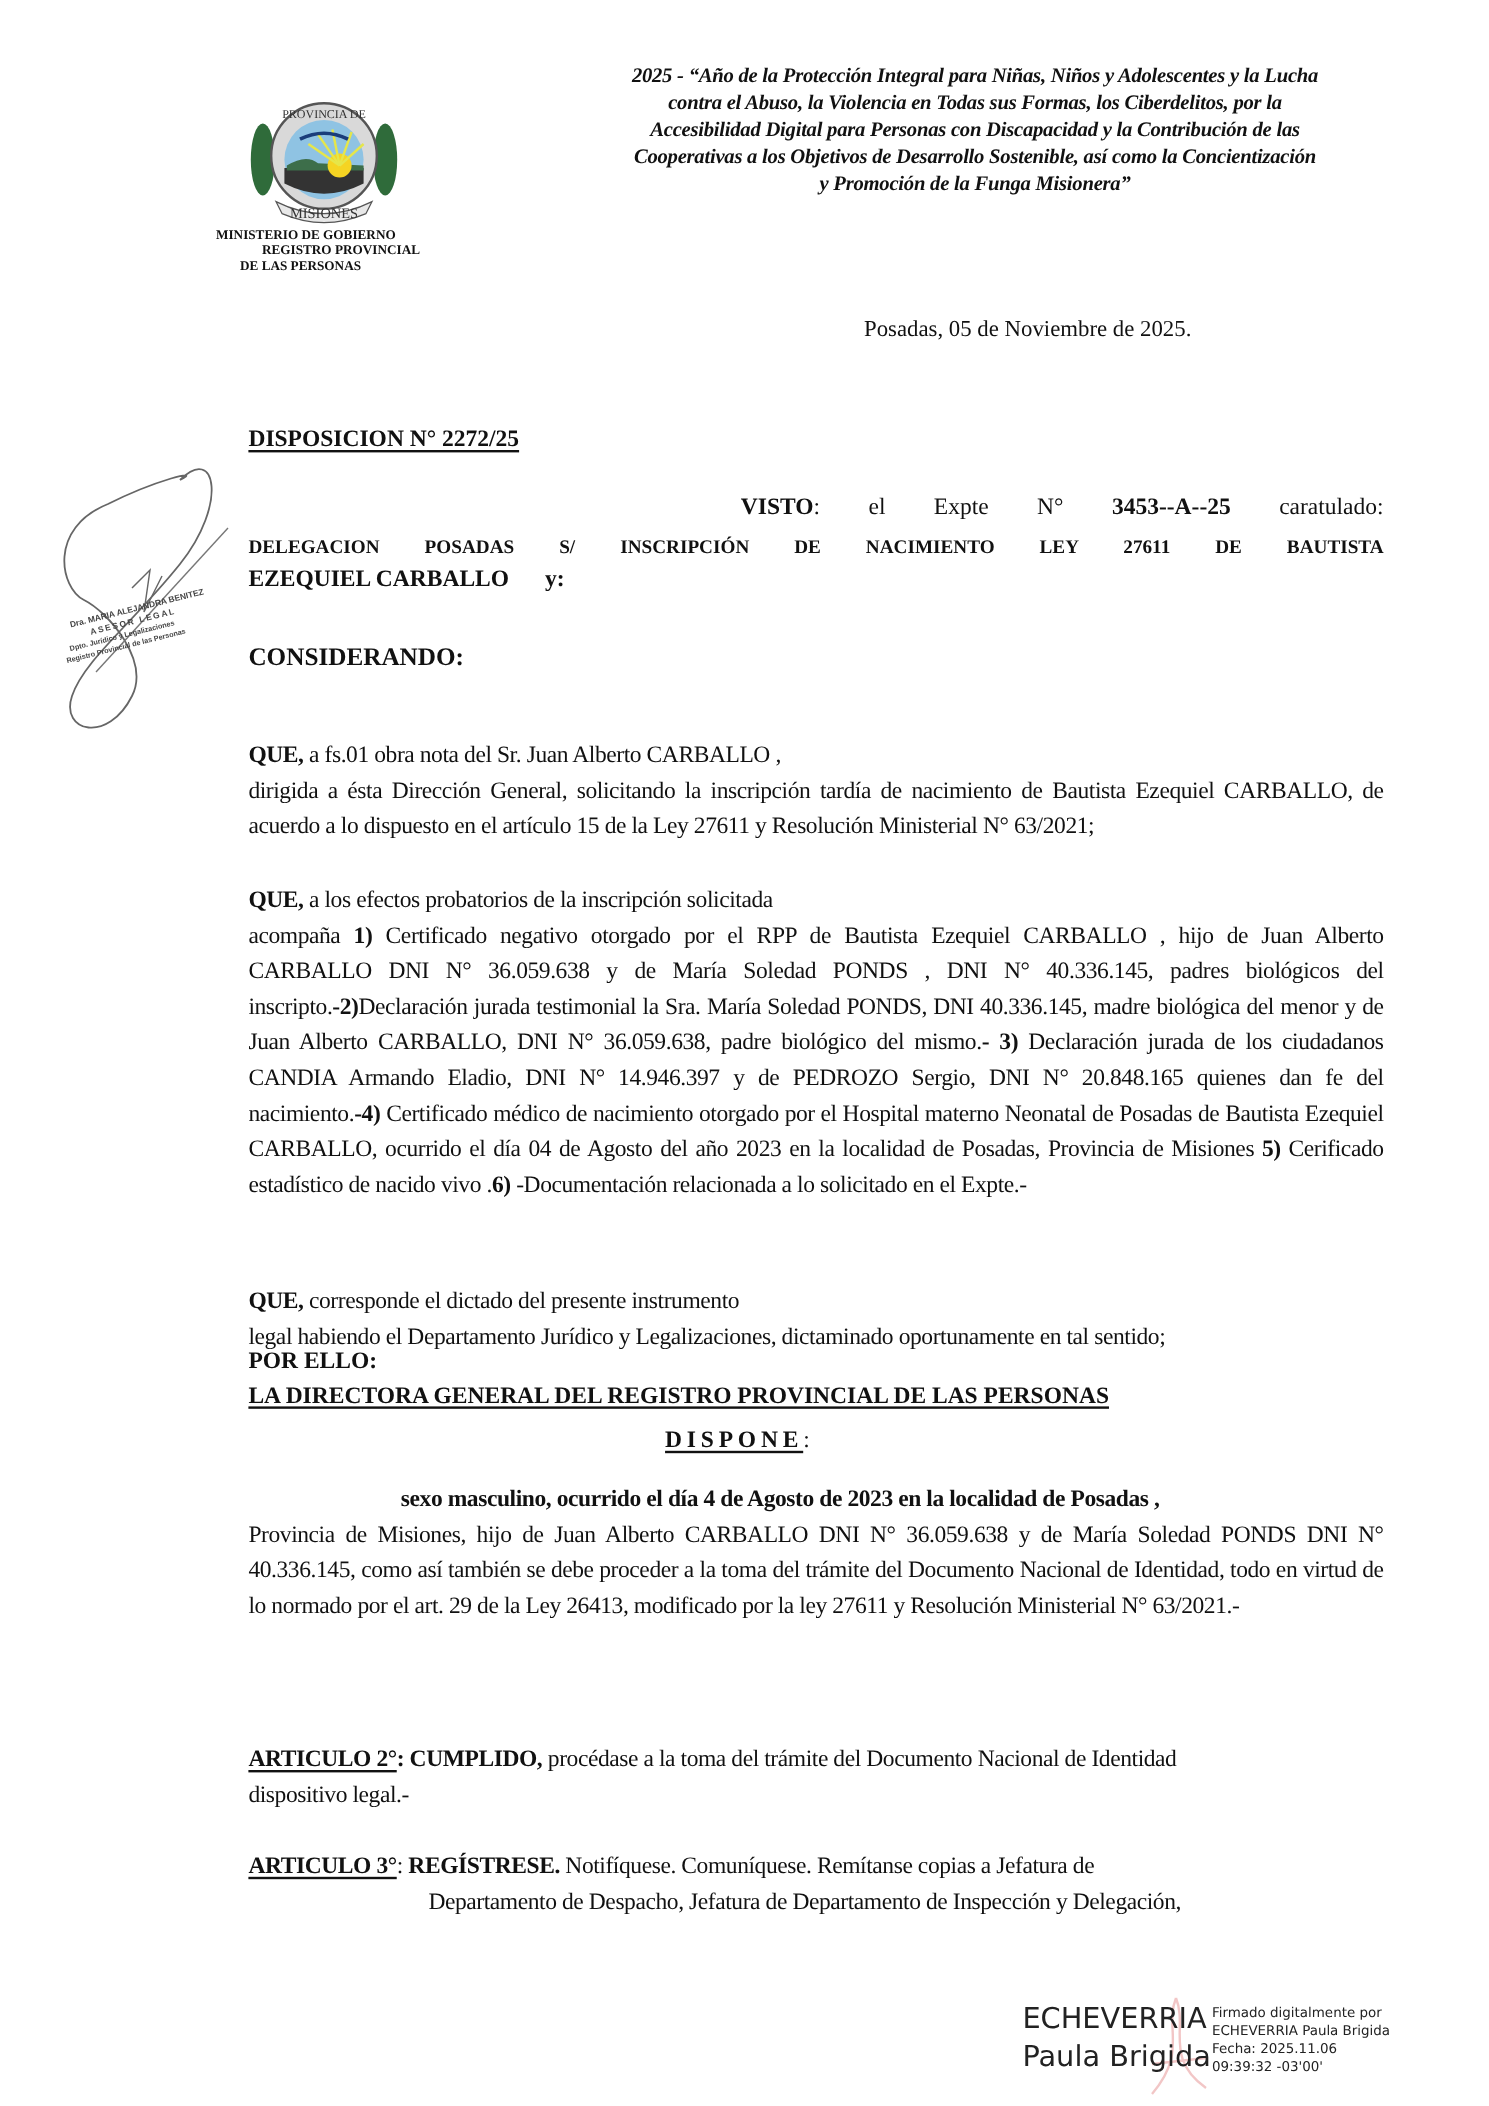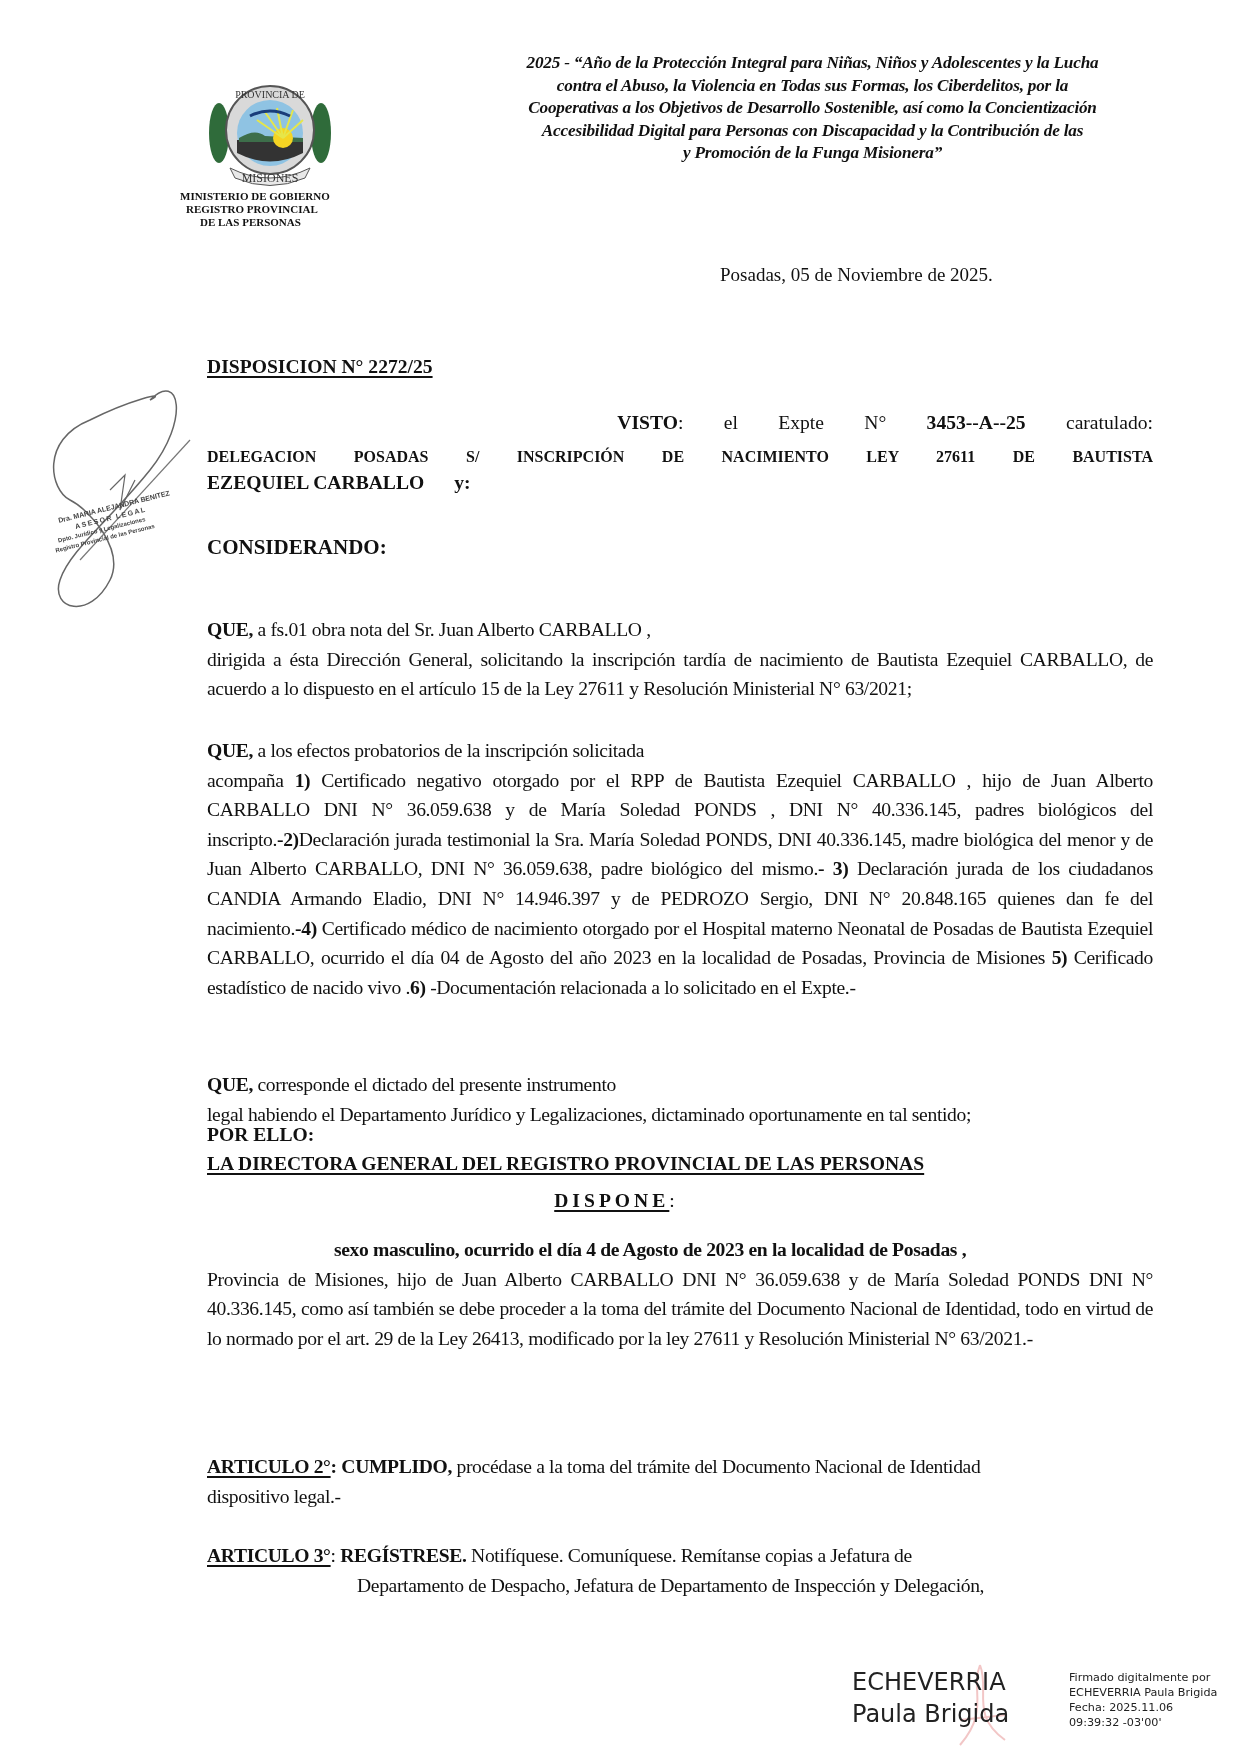--- a/index.html
+++ b/index.html
@@ -2,21 +2,21 @@
 <html><head>
 <meta charset="utf-8">
 <style>
   html, body { margin:0; padding:0; background:#ffffff; }
   body { width:1241px; height:1755px; position:relative; overflow:hidden;
          font-family:"Liberation Serif","DejaVu Serif",serif; color:#111; }
   .abs { position:absolute; }
   
   #logo { left:205px; top:78px; width:130px; height:110px; }
   #ministry { left:180px; top:190px; width:170px; font-size:11px; font-weight:bold; line-height:13px; }
-  #ministry div:nth-child(2){ padding-left:6px; }
+  #ministry div:nth-child(2){ padding-left:6px;text-align:right; }
   #ministry div:nth-child(3){ padding-left:20px; }
   #motto { left:445px; top:52px; width:735px; text-align:center; font-style:italic; font-weight:bold;
            font-size:17.2px; line-height:22.5px; letter-spacing:-0.2px; }
   #date { left:720px; top:264px; font-size:19px; }
   
   .txt { font-size:19.6px; line-height:29.6px; letter-spacing:-0.35px; transform-origin:left top; }
   .just { text-align:justify; text-align-last:auto; }
   .b { font-weight:bold; }
   .u { text-decoration:underline; text-decoration-thickness:2px; text-underline-offset:3px; }
   #title { left:207px; top:356px; font-size:19.6px; }
@@ -34,21 +34,21 @@
   #directora { left:207px; top:1153px; font-size:19.6px; font-weight:bold; }
   #dispone { left:0; width:1229px; top:1190px; text-align:center; font-size:19.6px; }
   #dispone .lbl { font-weight:bold; letter-spacing:4px; }
   #art1 { top:1235px; }
   #art2 { top:1452px; }
   #art3 { top:1541px; }
   
   #stamp { left:30px; top:380px; width:190px; height:240px; }
   
   #sig-name { left:852px; top:1666px; font-family:"DejaVu Sans","Liberation Sans",sans-serif; font-size:24px; line-height:32px; color:#222; }
-  #sig-info { left:1069px; top:1670px; font-family:"DejaVu Sans","Liberation Sans",sans-serif; font-size:11.2px; line-height:15px; color:#222; }
+  #sig-info { left:1010px; top:1670px; font-family:"DejaVu Sans","Liberation Sans",sans-serif; font-size:11.2px; line-height:15px; color:#222; }
   #sig-mark { left:950px; top:1660px; width:60px; height:90px; }
 </style>
 </head>
 <body>
 
 <div id="logo" class="abs">
   <svg width="130" height="110" viewBox="0 0 130 110">
     <ellipse cx="14" cy="55" rx="10" ry="30" fill="#2f6b3a"></ellipse>
     <ellipse cx="116" cy="55" rx="10" ry="30" fill="#2f6b3a"></ellipse>
     <circle cx="65" cy="52" r="44" fill="#d9d9d9" stroke="#555" stroke-width="2"></circle>
@@ -72,22 +72,22 @@
 
 <div id="ministry" class="abs">
   <div>MINISTERIO DE GOBIERNO</div>
   <div>REGISTRO PROVINCIAL</div>
   <div>DE LAS PERSONAS</div>
 </div>
 
 <div id="motto" class="abs">
   <div>2025 - “Año de la Protección Integral para Niñas, Niños y Adolescentes y la Lucha</div>
   <div>contra el Abuso, la Violencia en Todas sus Formas, los Ciberdelitos, por la</div>
+  <div>Accesibilidad Digital para Personas con Discapacidad y la Contribución de las</div>
   <div>Cooperativas a los Objetivos de Desarrollo Sostenible, así como la Concientización</div>
-  <div>Accesibilidad Digital para Personas con Discapacidad y la Contribución de las</div>
   <div>y Promoción de la Funga Misionera”</div>
 </div>
 
 <div id="date" class="abs">Posadas, 05 de Noviembre de 2025.</div>
 
 <div id="stamp" class="abs">
   <svg width="190" height="240" viewBox="0 0 190 240">
     <path d="M120 20 C 150 -10, 160 40, 120 90 C 80 140, 40 170, 30 200 C 20 230, 60 240, 80 200 C 95 170, 60 130, 40 120 C 20 110, 10 60, 60 40 C 100 20, 140 10, 120 20" fill="none" stroke="#666" stroke-width="1.5"></path>
     <path d="M50 180 L 160 60" stroke="#777" stroke-width="1.2"></path>
     <path d="M80 110 L 95 95 L 90 130 L 105 100" fill="none" stroke="#666" stroke-width="1.2"></path>

